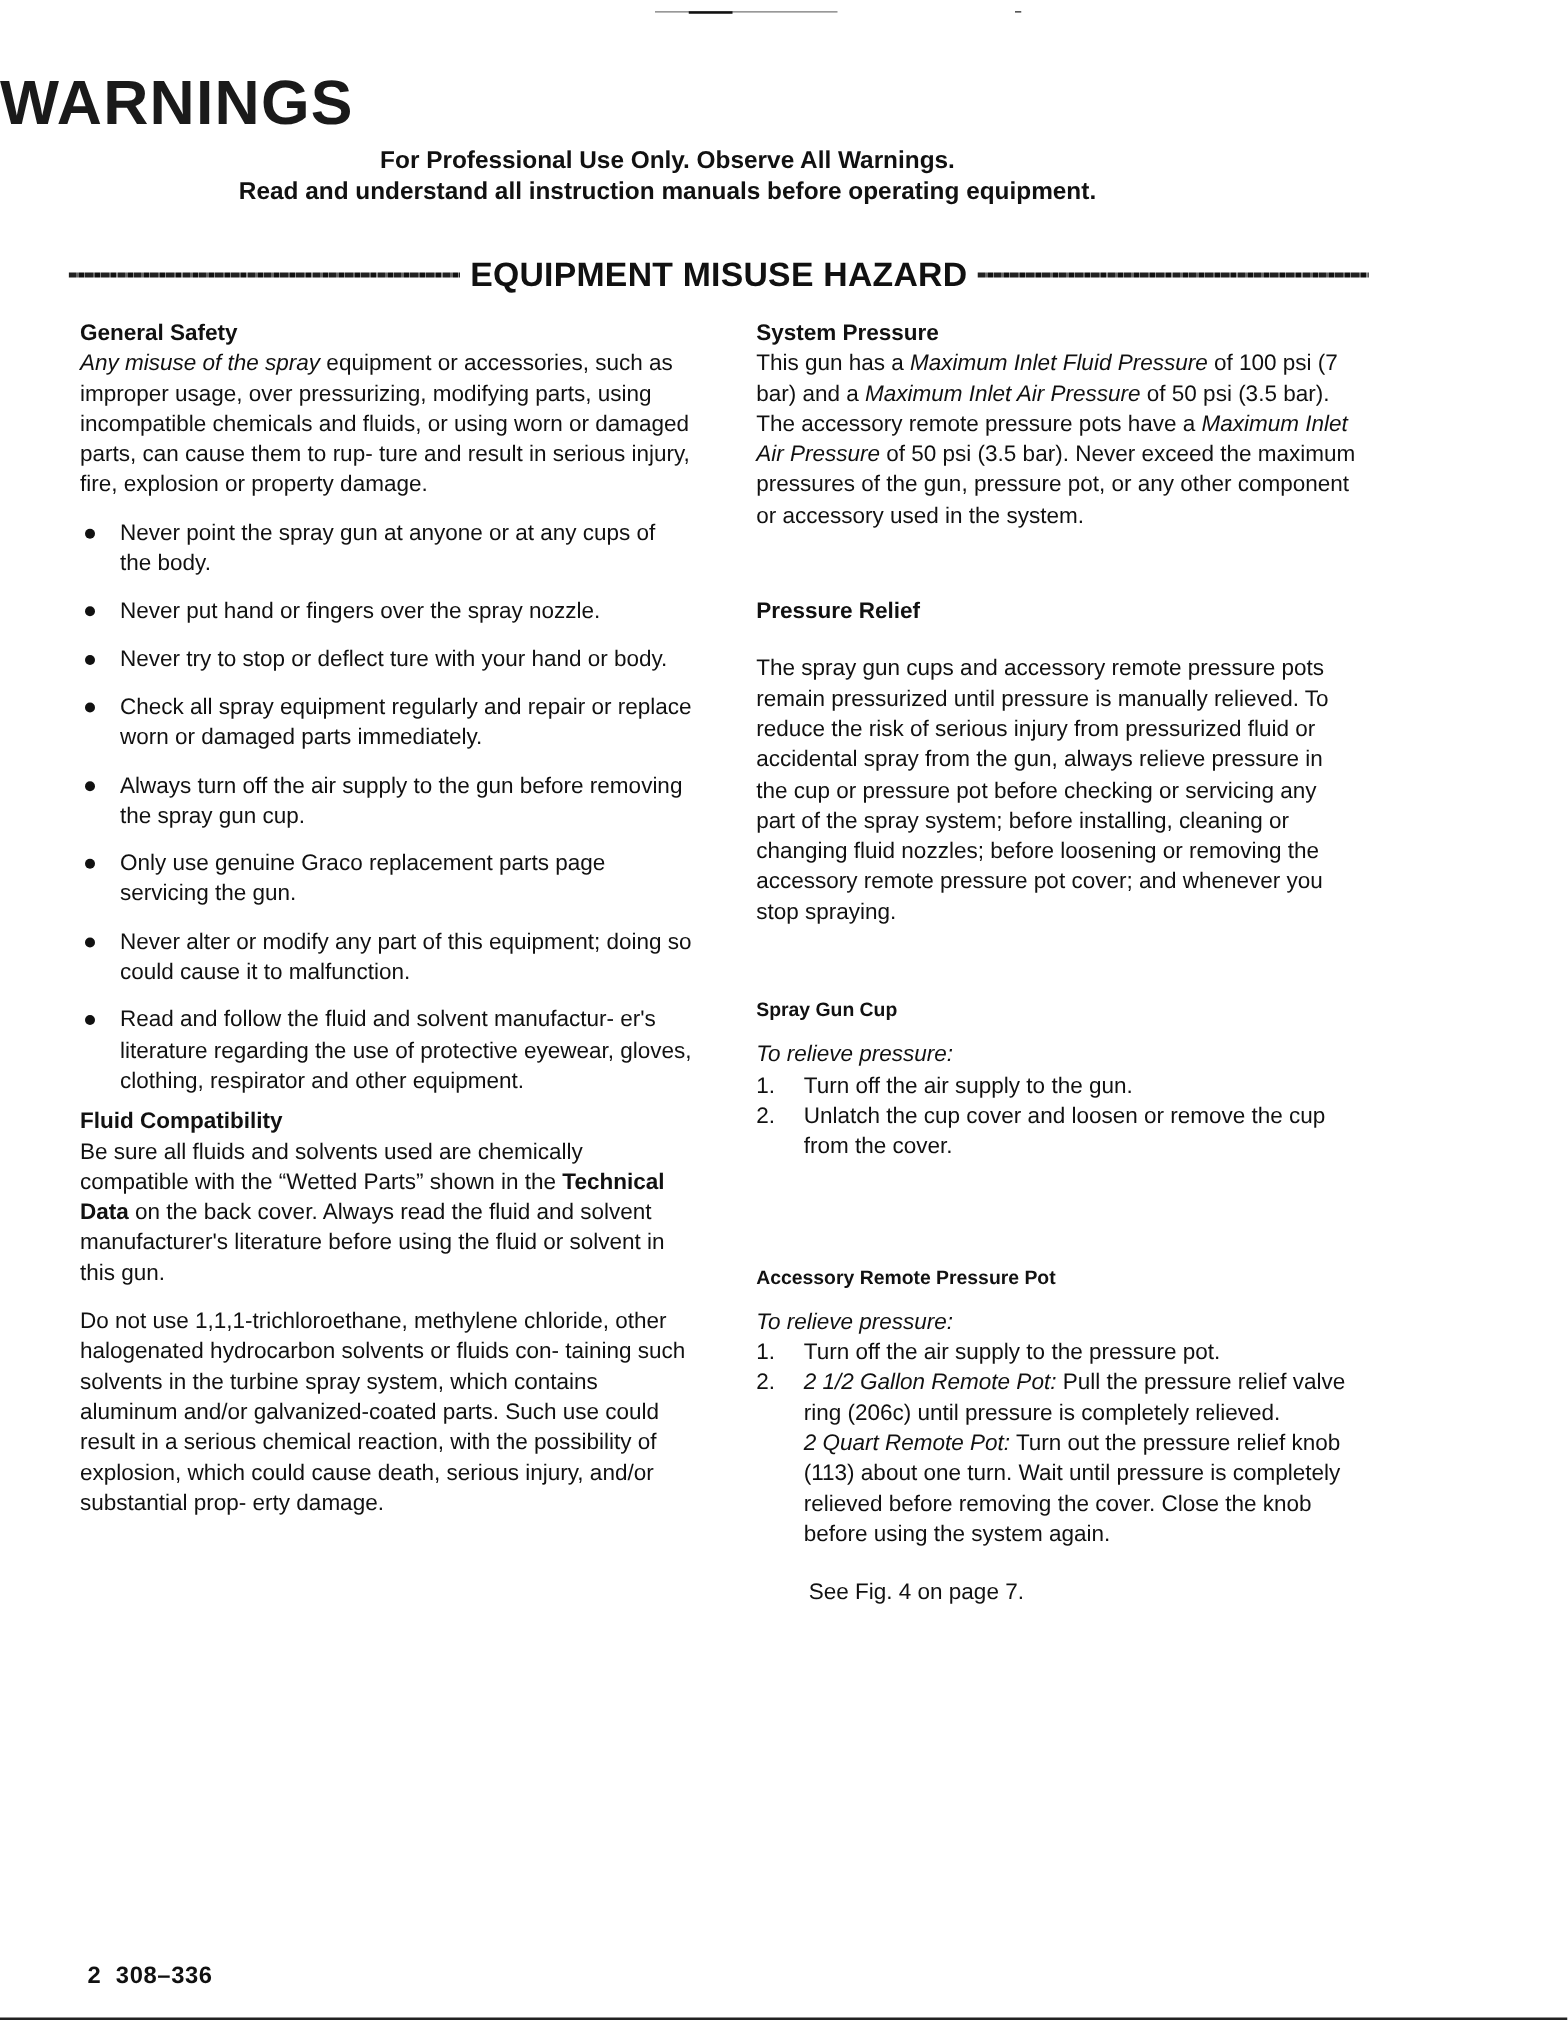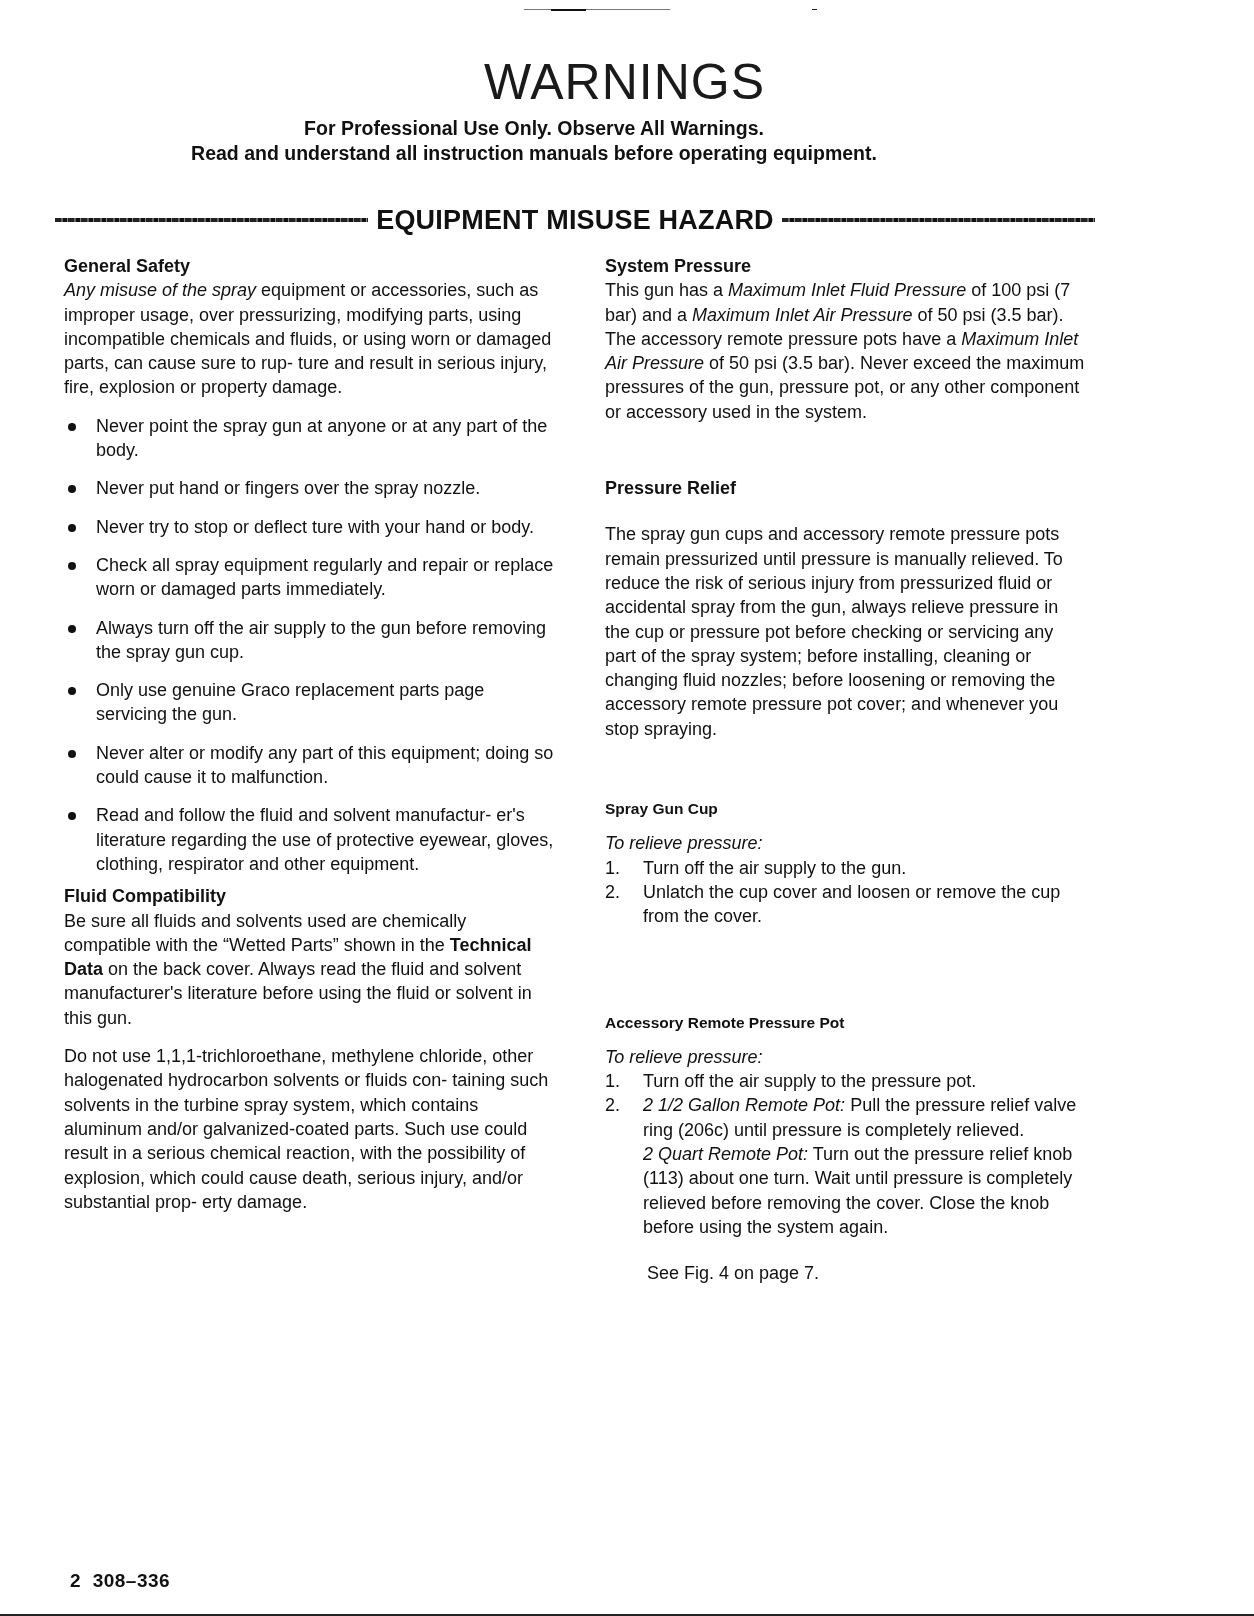--- a/index.html
+++ b/index.html
@@ -10,22 +10,22 @@
     }
     .scan-line-top {
       position: absolute; top: 9px; left: 524px; width: 146px; height: 1px;
       background: #777;
     }
     .scan-line-top::after {
       content: ""; position: absolute; left: 27px; top: -0.5px; width: 35px; height: 2px; background: #111;
     }
     .scan-dot-top { position: absolute; top: 9px; left: 812px; width: 5px; height: 1px; background: #222; }
     .title {
-      position: absolute; top: 54px; left: 0; width: 1249px; text-align: center;
-      font-size: 50px; font-weight: normal; letter-spacing: 1px; color: #1a1a1a;
+      position: absolute; top: 54px; left: 0; width: 1249px; 
+      font-size: 50px; font-weight: bold; letter-spacing: 1px; color: #1a1a1a;
       line-height: 56px;
     }
     .subtitle {
       position: absolute; top: 116px; left: 0; width: 1068px; text-align: center;
       font-size: 19.5px; font-weight: bold; line-height: 25px;
     }
     .hazard-bar {
       position: absolute; top: 202px; left: 55px; width: 1040px; height: 36px;
       display: flex; align-items: center;
     }
@@ -72,24 +72,24 @@
 
 <div class="hazard-bar">
   <div class="hazard-rule"></div>
   <div class="hazard-title">EQUIPMENT MISUSE HAZARD</div>
   <div class="hazard-rule"></div>
 </div>
 
 <div class="col col-left">
   <div class="h-sec">General Safety</div>
   <p style="margin-bottom:14px;">
-    <span class="ital">Any misuse of the spray</span><span> equipment or accessories, such as improper usage, over pressurizing, modifying parts, using incompatible chemicals and fluids, or using worn or damaged parts, can cause sure to rup- ture and result in serious injury, fire, explosion or property damage.</span>
+    <span class="ital">Any misuse of the spray</span><span> equipment or accessories, such as improper usage, over pressurizing, modifying parts, using incompatible chemicals and fluids, or using worn or damaged parts, can cause them to rup- ture and result in serious injury, fire, explosion or property damage.</span>
   </p>
   <ul class="bullets">
-    <li>Never point the spray gun at anyone or at any part of the body.</li>
+    <li>Never point the spray gun at anyone or at any cups of the body.</li>
     <li>Never put hand or fingers over the spray nozzle.</li>
     <li>Never try to stop or deflect ture with your hand or body.</li>
     <li>Check all spray equipment regularly and repair or replace worn or damaged parts immediately.</li>
     <li>Always turn off the air supply to the gun before removing the spray gun cup.</li>
     <li>Only use genuine Graco replacement parts page servicing the gun.</li>
     <li>Never alter or modify any part of this equipment; doing so could cause it to malfunction.</li>
     <li style="margin-bottom:8px;">Read and follow the fluid and solvent manufactur- er's literature regarding the use of protective eyewear, gloves, clothing, respirator and other equipment.</li>
   </ul>
 
   <div class="h-sec">Fluid Compatibility</div>

